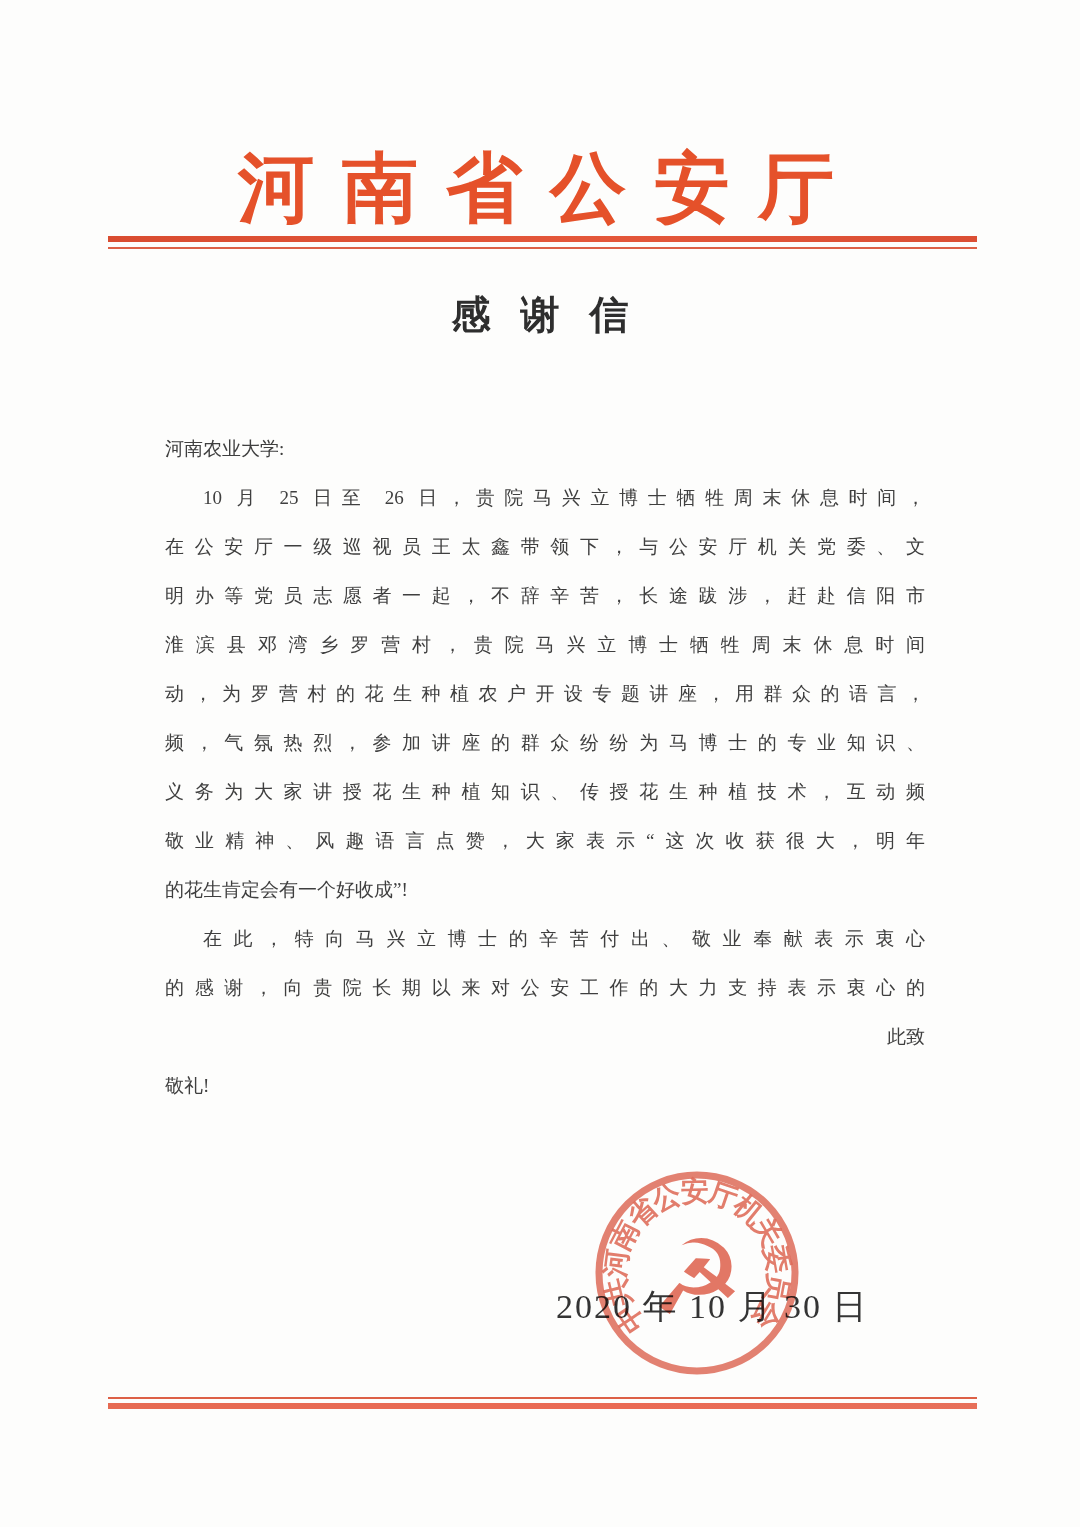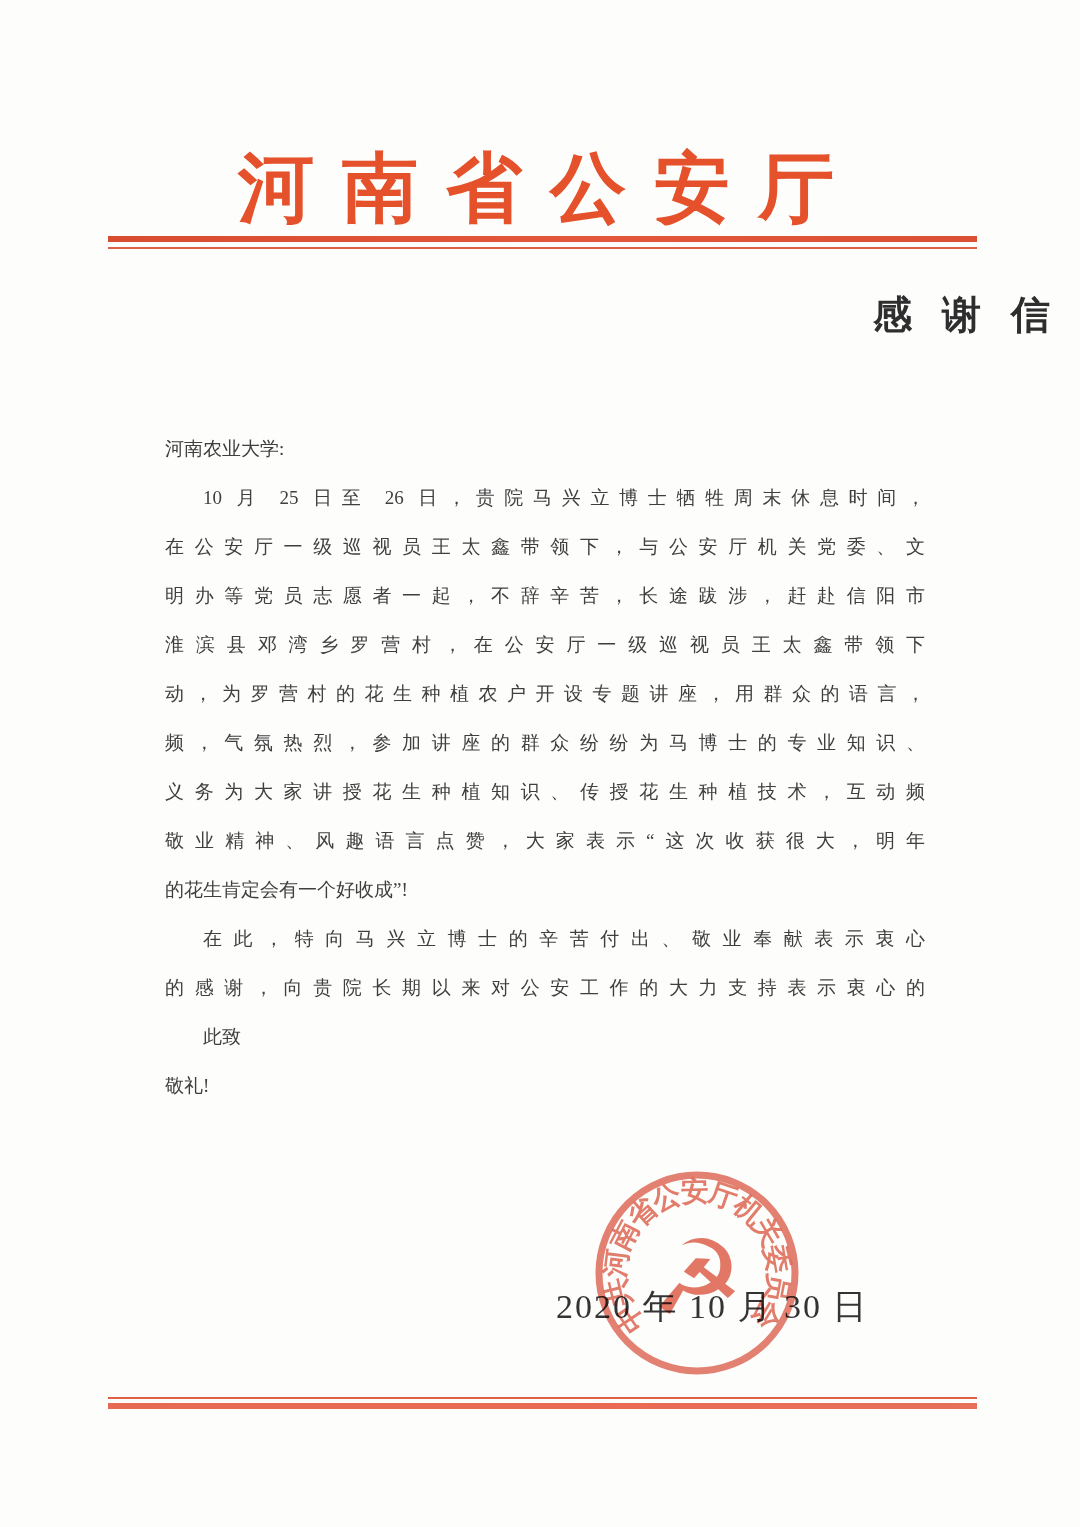--- a/index.html
+++ b/index.html
@@ -31,21 +31,21 @@
   .rule-thick { height: 6px; background: linear-gradient(90deg,#d94c30,#e4573a 55%,#db4f34); }
   .rule-thin  { height: 2px; background: #dd6046; }
   .rule-top-thick   { top: 236px; }
   .rule-top-thin    { top: 247px; }
   .rule-bottom-thin  { top: 1397px; }
   .rule-bottom-thick { top: 1403px; background: linear-gradient(90deg,#e66a52,#ea6a54 60%,#e7705a); }
   
   .letter-title {
     position: absolute;
     top: 288px; left: 0; width: 1080px;
-    text-align: right;
+    text-align: center;
     font-size: 39px;
     font-weight: bold;
     color: #2e2e2e;
     letter-spacing: 30px;
     padding-left: 30px;
     box-sizing: border-box;
     white-space: nowrap;
   }
   
   .letter-body {
@@ -59,21 +59,21 @@
     margin: 0;
     line-height: 49px;
     height: 49px;
     white-space: nowrap;
   }
   .letter-body p.just {
     white-space: normal;
     text-align: justify;
     text-align-last: justify;
   }
-  .letter-body p.ind { text-indent: 2em; }
+  .letter-body p.ind { text-indent: 2em; text-align: right; }
   
   .date {
     position: absolute;
     left: 556px; top: 1284px;
     font-size: 34px;
     letter-spacing: 2px;
     color: #343434;
     white-space: nowrap;
   }
   
@@ -96,21 +96,21 @@
   <div class="rule rule-thick rule-top-thick"></div>
   <div class="rule rule-thin rule-top-thin"></div>
 
   <div class="letter-title">感谢信</div>
 
   <main class="letter-body">
     <p class="ln">河南农业大学:</p>
     <p class="ln just ind">10 月 25 日至 26 日，贵院马兴立博士牺牲周末休息时间，</p>
     <p class="ln just">在公安厅一级巡视员王太鑫带领下，与公安厅机关党委、文</p>
     <p class="ln just">明办等党员志愿者一起，不辞辛苦，长途跋涉，赶赴信阳市</p>
-    <p class="ln just">淮滨县邓湾乡罗营村，在公安厅一级巡视员王太鑫带领下</p>
+    <p class="ln just">淮滨县邓湾乡罗营村，贵院马兴立博士牺牲周末休息时间</p>
     <p class="ln just">动，为罗营村的花生种植农户开设专题讲座，用群众的语言，</p>
     <p class="ln just">频，气氛热烈，参加讲座的群众纷纷为马博士的专业知识、</p>
     <p class="ln just">义务为大家讲授花生种植知识、传授花生种植技术，互动频</p>
     <p class="ln just">敬业精神、风趣语言点赞，大家表示“这次收获很大，明年</p>
     <p class="ln">的花生肯定会有一个好收成”!</p>
     <p class="ln just ind">在此，特向马兴立博士的辛苦付出、敬业奉献表示衷心</p>
     <p class="ln just">的感谢，向贵院长期以来对公安工作的大力支持表示衷心的</p>
     <p class="ln ind">此致</p>
     <p class="ln">敬礼!</p>
   </main>

